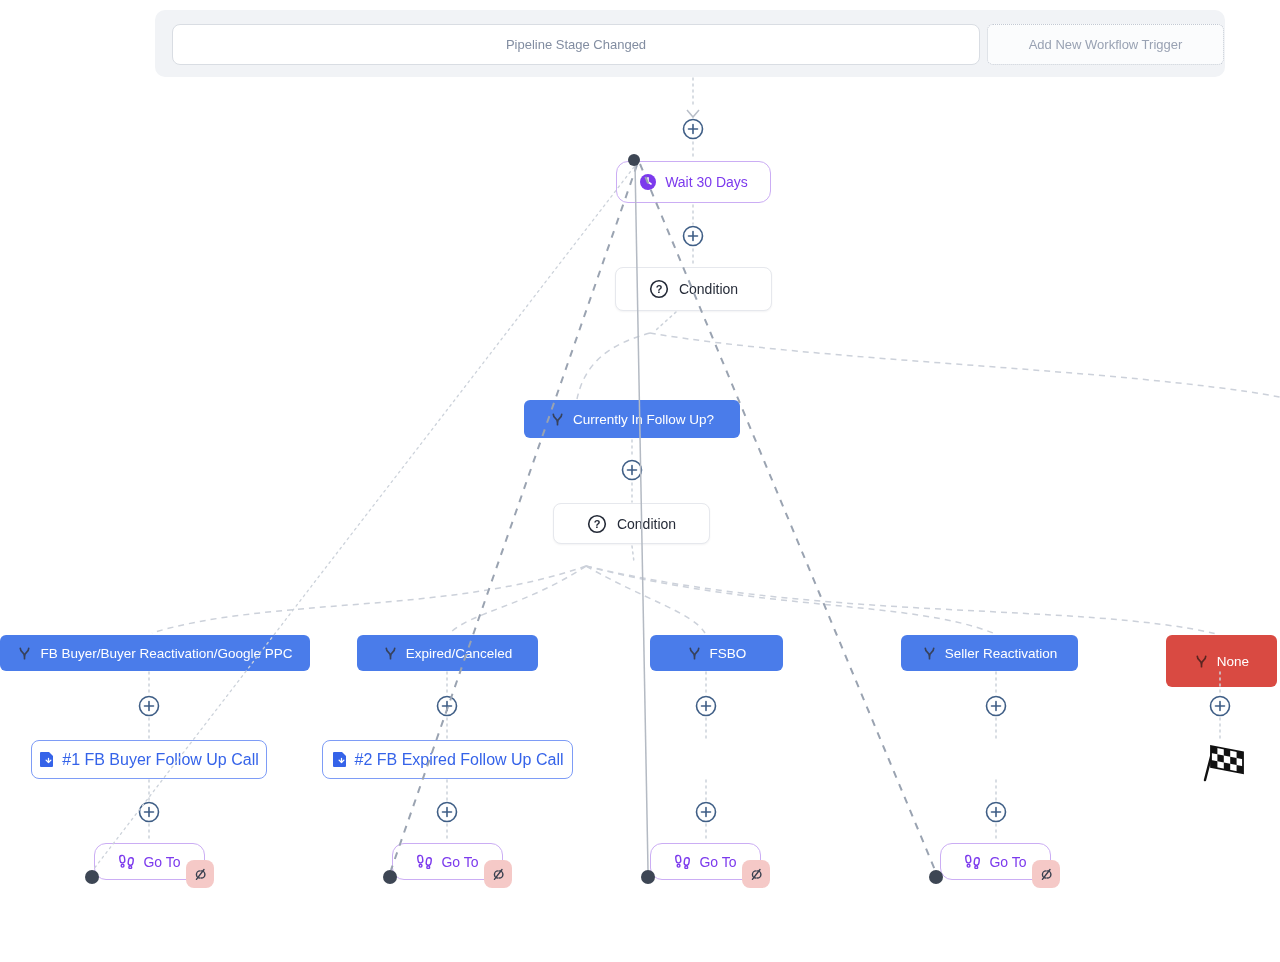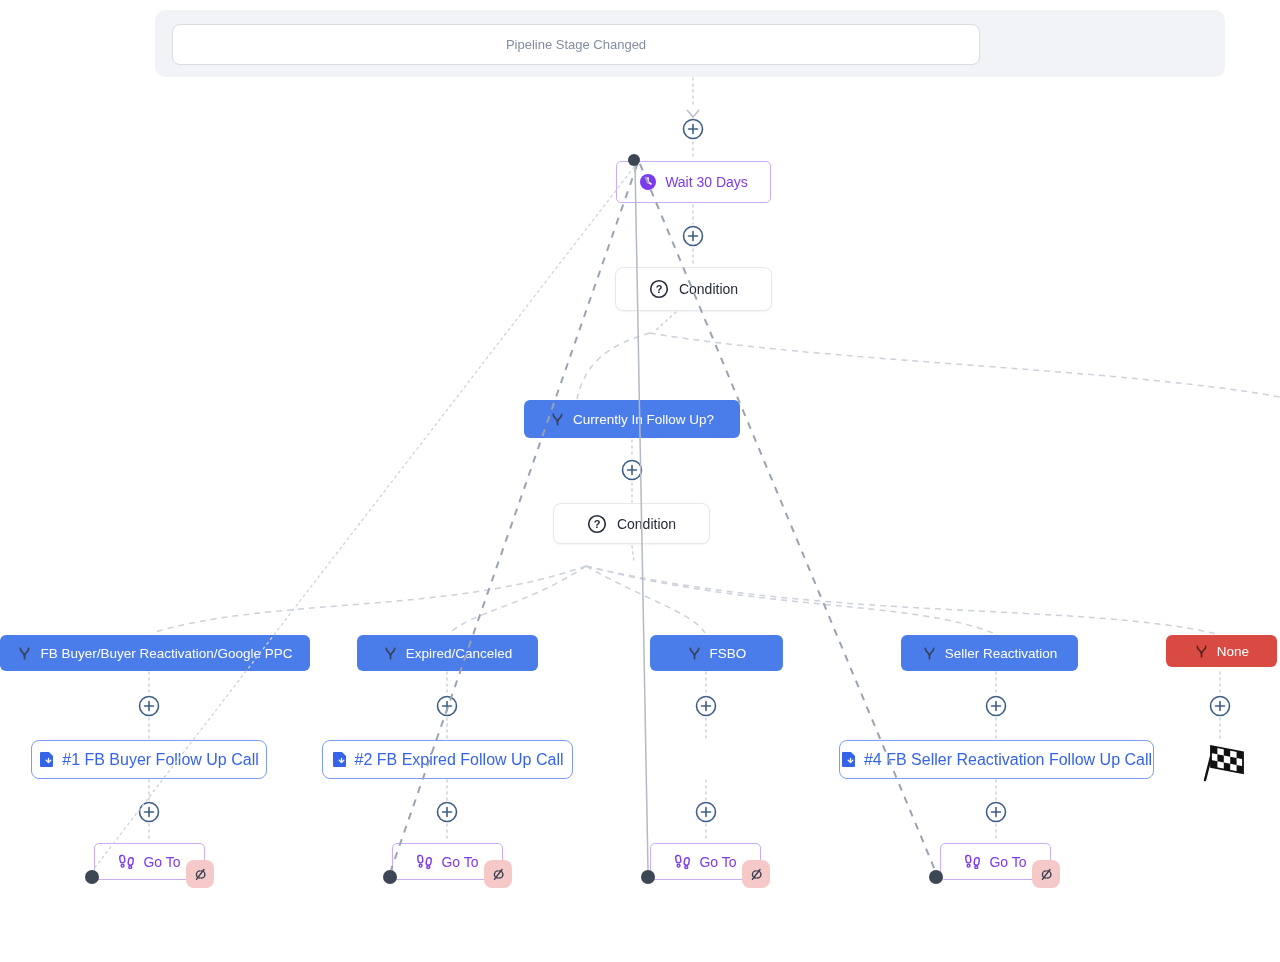--- a/index.html
+++ b/index.html
@@ -6,21 +6,21 @@
   body{font-family:"Liberation Sans","DejaVu Sans",sans-serif;}
   .canvas{position:relative;width:1280px;height:962px;overflow:hidden;background:#fff;}
 
   
   .topbar{position:absolute;left:155px;top:10px;width:1070px;height:67px;background:#f1f3f6;border-radius:10px;}
   .trigger-box{position:absolute;left:17px;top:14px;width:806px;height:39px;background:#fff;border:1px solid #d9dde3;border-radius:8px;display:flex;align-items:center;justify-content:center;font-size:13px;color:#828da1;}
   .add-trigger{position:absolute;left:832px;top:14px;width:235px;height:39px;background:#fbfcfd;border:1px dotted #c3c9d3;border-radius:6px;display:flex;align-items:center;justify-content:center;font-size:13px;color:#99a2b3;}
 
   
   .node{position:absolute;display:flex;align-items:center;justify-content:center;gap:8px;box-sizing:border-box;z-index:2;}
-  .outline-purple{background:#fff;border:1px solid #cbadf4;border-radius:5px;color:#7c3aed;font-size:14px;}
+  .outline-purple{background:#fff;border:1px solid #cbadf4;border-radius:12px;color:#7c3aed;font-size:14px;}
   .card{background:#fff;border:1px solid #e6e8ed;border-radius:8px;color:#252b38;font-size:14px;box-shadow:0 1px 2px rgba(16,24,40,.05);gap:10px;}
   .blue{background:#4a7cea;border-radius:6px;color:#fff;font-size:13.5px;}
   .red{background:#d94a42;border-radius:6px;color:#fff;font-size:13.5px;}
   .outline-blue{background:#fff;border:1.3px solid #7e9cf6;border-radius:8px;color:#3563e9;font-size:16px;}
 
   .plus{position:absolute;width:22px;height:22px;z-index:2;cursor:pointer;}
   .dotpt{position:absolute;border-radius:50%;background:#3d4654;z-index:4;}
   .badge{position:absolute;width:28px;height:28px;border-radius:8px;background:#f5c9c7;display:flex;align-items:center;justify-content:center;z-index:3;}
   .flag{position:absolute;z-index:2;}
 
@@ -67,20 +67,23 @@
     <path class="dot-line" style="stroke-width:1.3" d="M634 167 L93 870"></path>
     <path class="dash-dark" d="M637 165 L391 870"></path>
     <path class="solid-line" d="M635 163 L648 870"></path>
     <path class="dash-dark" d="M640 164 L935 870"></path>
   </svg>
 
   <div class="topbar">
     <div class="trigger-box">
       <span>Pipeline Stage Changed</span>
     </div>
+    <div class="add-trigger">
+      <span>Add New Workflow Trigger</span>
+    </div>
   </div>
 
   <div class="plus" style="left:682px;top:118px"><svg width="22" height="22" viewBox="0 0 22 22">
         <circle cx="11" cy="11" r="9.5" fill="#fff" stroke="#3f5e86" stroke-width="1.6"></circle>
         <path d="M11 6.5v9M6.5 11h9" stroke="#3f5e86" stroke-width="1.6" stroke-linecap="round"></path>
       </svg></div>
   <div class="plus" style="left:682px;top:225px"><svg width="22" height="22" viewBox="0 0 22 22">
         <circle cx="11" cy="11" r="9.5" fill="#fff" stroke="#3f5e86" stroke-width="1.6"></circle>
         <path d="M11 6.5v9M6.5 11h9" stroke="#3f5e86" stroke-width="1.6" stroke-linecap="round"></path>
       </svg></div>
@@ -178,48 +181,41 @@
       </svg>
     <span>FSBO</span>
   </div>
   <div class="node blue" style="left:901px;top:635px;width:177px;height:36px">
     <svg width="15" height="15" viewBox="0 0 16 16" fill="none" stroke="#37415a" stroke-width="1.8" stroke-linecap="round">
         <path d="M3.5 2.5c0 4.5 4.5 4 4.5 8v3"></path>
         <path d="M12.5 2.5c0 4.5-4.5 4-4.5 8"></path>
       </svg>
     <span>Seller Reactivation</span>
   </div>
-  <div class="node red" style="left:1166px;top:635px;width:111px;height:32px">
+  <div class="node red" style="left:1166px;top:635px;width:111px;height:52px">
     <svg width="15" height="15" viewBox="0 0 16 16" fill="none" stroke="#5a2420" stroke-width="1.8" stroke-linecap="round">
         <path d="M3.5 2.5c0 4.5 4.5 4 4.5 8v3"></path>
         <path d="M12.5 2.5c0 4.5-4.5 4-4.5 8"></path>
       </svg>
     <span>None</span>
   </div>
 
   <div class="node outline-blue" style="left:31px;top:740px;width:236px;height:39px">
     <svg width="15" height="17" viewBox="0 0 15 17">
         <path d="M2 1h8l4 4v10a1 1 0 0 1-1 1H2a1 1 0 0 1-1-1V2a1 1 0 0 1 1-1z" fill="#3563e9"></path>
         <path d="M9.5 7.5v4m0 0l-2.4-2.4m2.4 2.4l2.4-2.4" stroke="#fff" stroke-width="1.3" fill="none" stroke-linecap="round"></path>
       </svg>
     <span>#1 FB Buyer Follow Up Call</span>
   </div>
   <div class="node outline-blue" style="left:322px;top:740px;width:251px;height:39px">
     <svg width="15" height="17" viewBox="0 0 15 17">
         <path d="M2 1h8l4 4v10a1 1 0 0 1-1 1H2a1 1 0 0 1-1-1V2a1 1 0 0 1 1-1z" fill="#3563e9"></path>
         <path d="M9.5 7.5v4m0 0l-2.4-2.4m2.4 2.4l2.4-2.4" stroke="#fff" stroke-width="1.3" fill="none" stroke-linecap="round"></path>
       </svg>
     <span>#2 FB Expired Follow Up Call</span>
-  </div>
-  <div class="node outline-blue" style="left:839px;top:740px;width:315px;height:39px">
-    <svg width="15" height="17" viewBox="0 0 15 17">
-        <path d="M2 1h8l4 4v10a1 1 0 0 1-1 1H2a1 1 0 0 1-1-1V2a1 1 0 0 1 1-1z" fill="#3563e9"></path>
-        <path d="M9.5 7.5v4m0 0l-2.4-2.4m2.4 2.4l2.4-2.4" stroke="#fff" stroke-width="1.3" fill="none" stroke-linecap="round"></path>
-      </svg>
-    <span>#4 FB Seller Reactivation Follow Up Call</span>
   </div>
 
   <svg class="flag" style="left:1198px;top:740px" width="48" height="44" viewBox="0 0 48 44">
     <path d="M7 40 L15 9" stroke="#111" stroke-width="2.4" stroke-linecap="round"></path>
     <g transform="translate(13,6) skewY(11)">
       <rect x="0" y="0" width="32" height="21" fill="#fff" stroke="#111" stroke-width="1.8"></rect>
       <rect x="0" y="0" width="6.4" height="7" fill="#111"></rect>
         <rect x="12.8" y="0" width="6.4" height="7" fill="#111"></rect>
         <rect x="25.6" y="0" width="6.4" height="7" fill="#111"></rect>
       <rect x="6.4" y="7" width="6.4" height="7" fill="#111"></rect>

